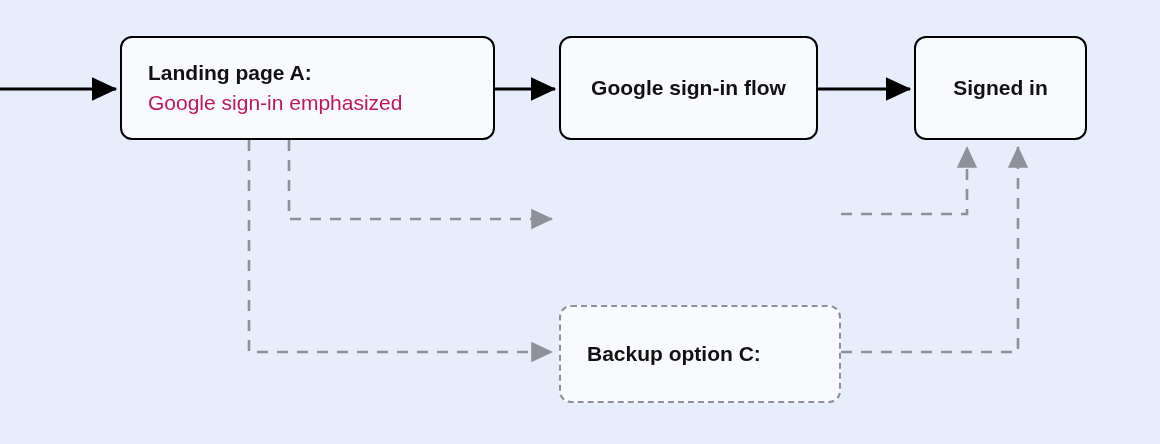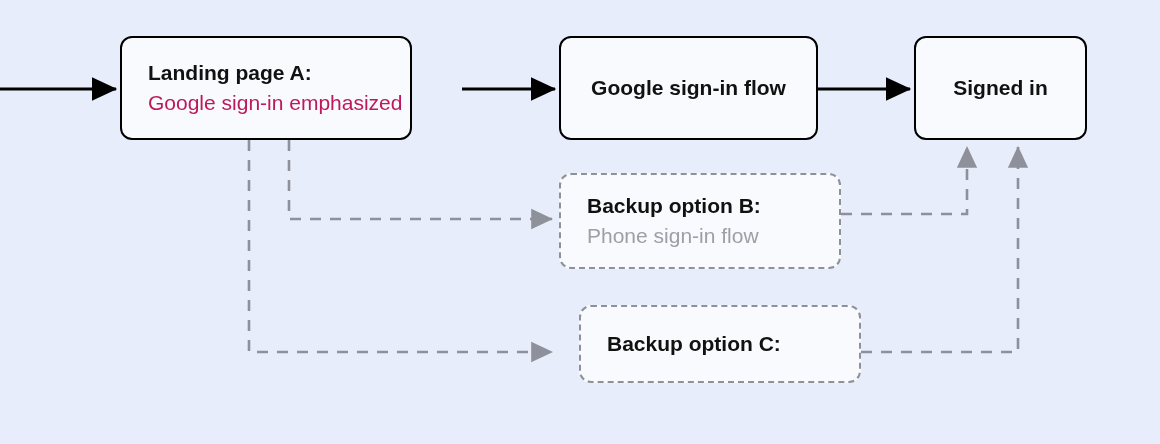--- a/index.html
+++ b/index.html
@@ -58,25 +58,25 @@
   .node-line.sub-gray {
     font-weight: normal;
     color: #9aa0a6;
   }
   .node.centered .node-line {
     text-align: center;
     padding: 0 12px;
   }
 
   
-  #node-landing-a   { left: 120px; top: 36px;  width: 292px; height: 104px; }
+  #node-landing-a   { left: 120px; top: 36px;  width: 375px; height: 104px; }
   #node-google-flow { left: 559px; top: 36px;  width: 259px; height: 104px; }
   #node-signed-in   { left: 914px; top: 36px;  width: 173px; height: 104px; }
   #node-backup-b    { left: 559px; top: 173px; width: 282px; height: 96px;  }
-  #node-backup-c    { left: 559px; top: 305px; width: 282px; height: 78px; margin-left: 20px;  }
+  #node-backup-c    { left: 559px; top: 305px; width: 282px; height: 98px;  }
 </style>
 </head>
 <body>
 
 <div id="diagram-root">
 
   <svg id="edge-layer" viewBox="0 0 1160 444" width="1160" height="444" xmlns="http://www.w3.org/2000/svg">
     <defs>
       <marker id="arrow-black" markerWidth="9" markerHeight="9" refX="8" refY="4.5" orient="auto" markerUnits="strokeWidth">
         <path d="M0,0.6 L8.4,4.5 L0,8.4 z" fill="#000000"></path>
@@ -107,22 +107,18 @@
   </div>
 
   <div class="node solid centered" id="node-google-flow">
     <div class="node-line title">Google sign-in flow</div>
   </div>
 
   <div class="node solid centered" id="node-signed-in">
     <div class="node-line title">Signed in</div>
   </div>
 
-  <div class="node dashed" id="node-backup-b">
-    <div class="node-line title">Backup option B:</div>
-    <div class="node-line sub-gray">Phone sign-in flow</div>
-  </div>
 
   <div class="node dashed" id="node-backup-c">
     <div class="node-line title">Backup option C:</div>
   </div>
 
 </div>
 
 </body></html>

